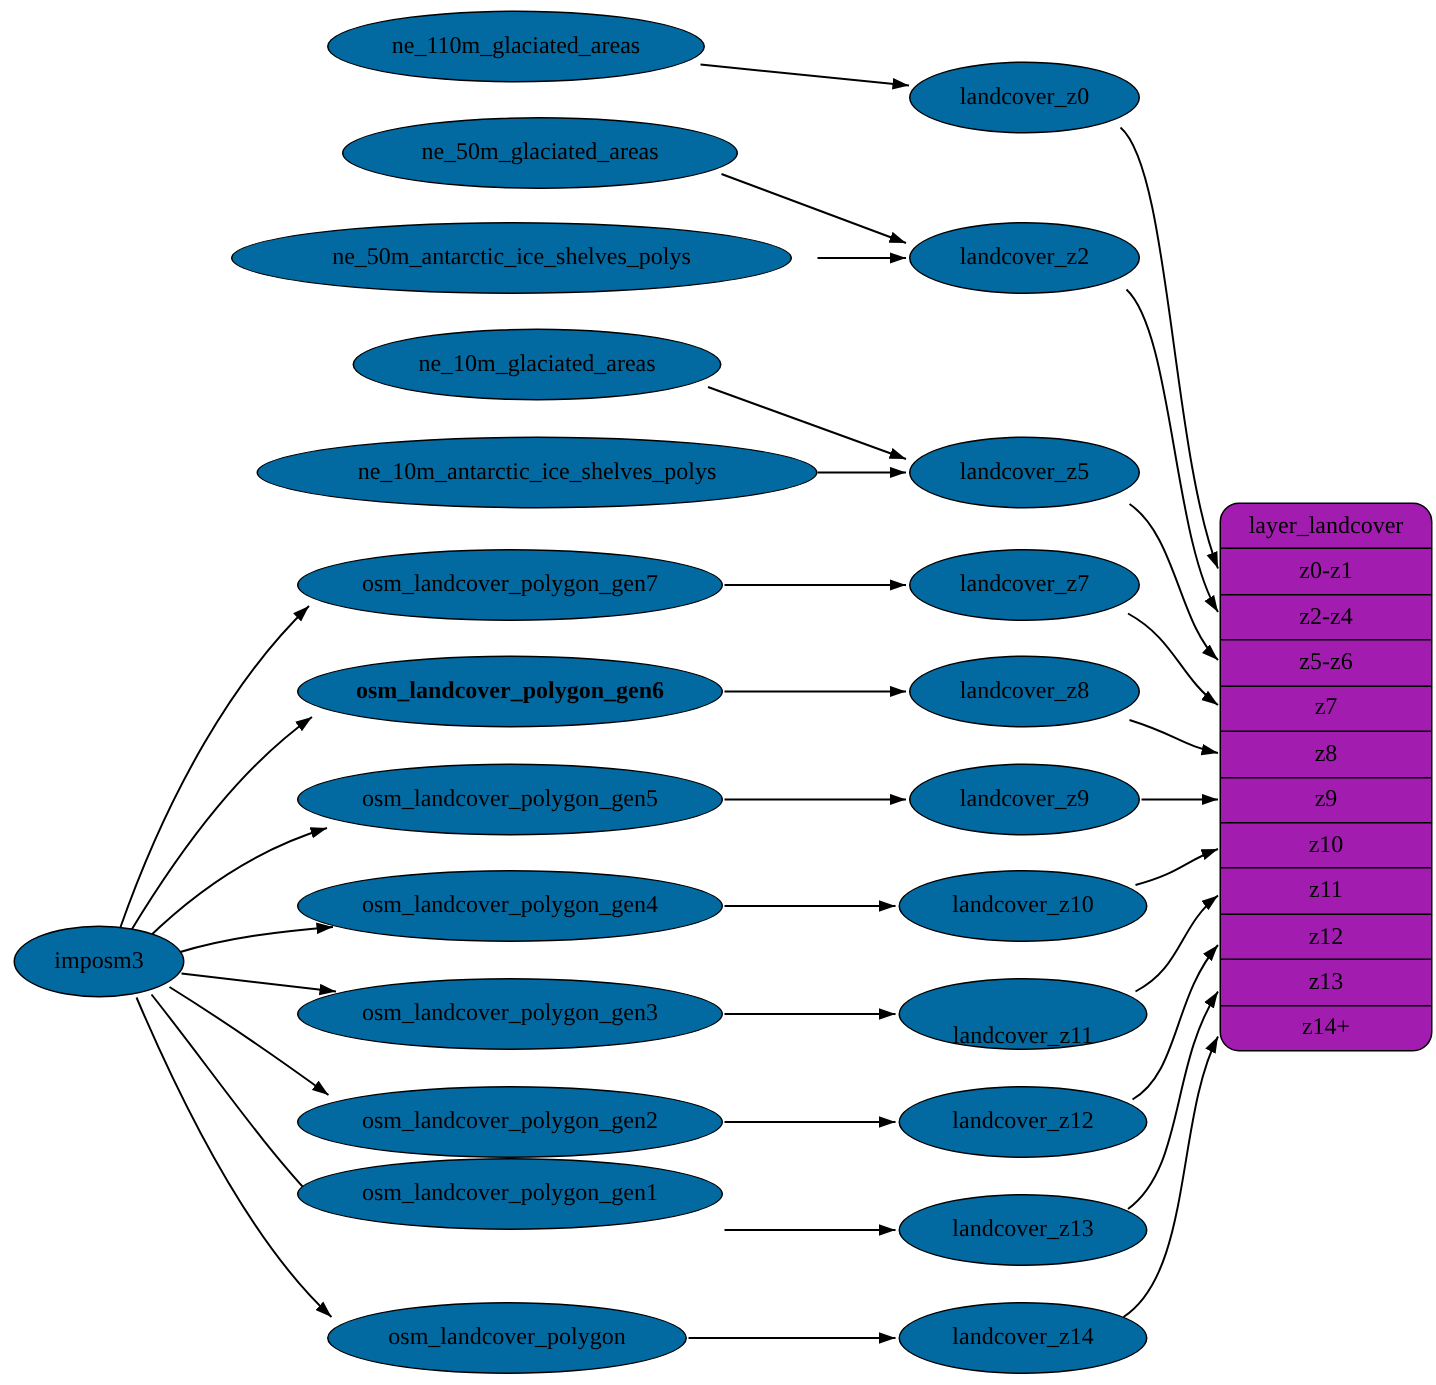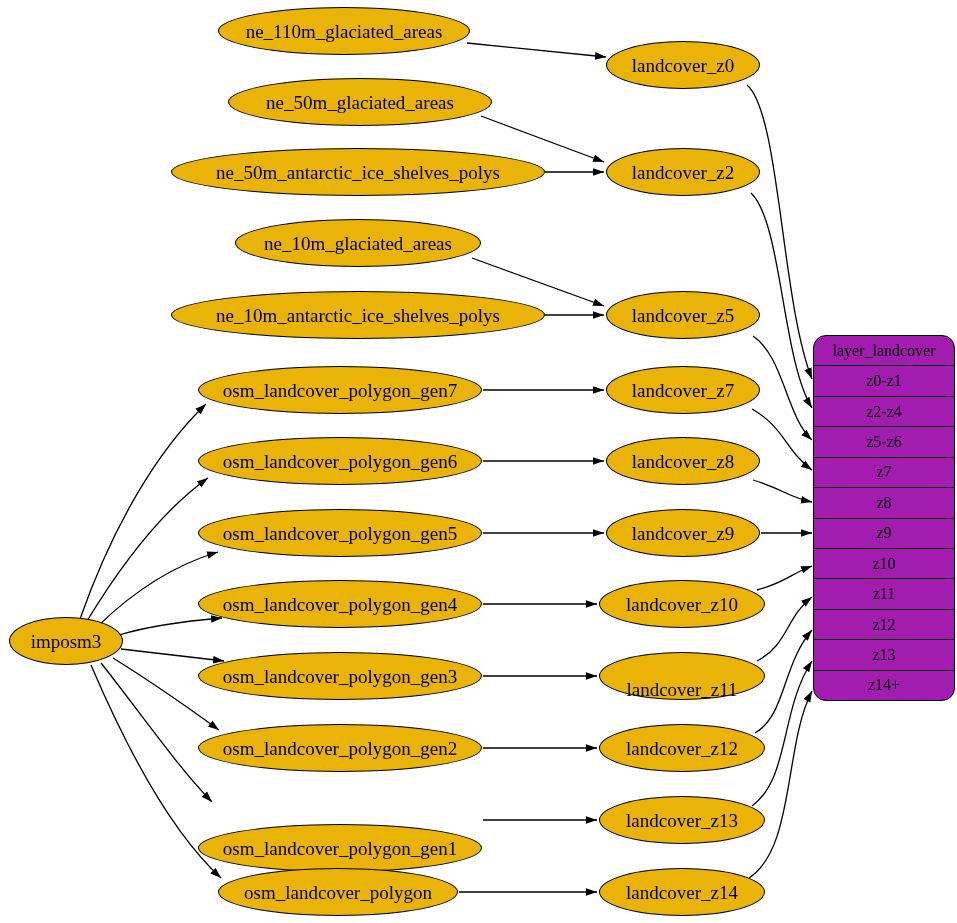--- a/index.html
+++ b/index.html
@@ -4,23 +4,23 @@
 <style>
   html,body { margin:0; padding:0; background:#ffffff; }
   #canvas {
     position:relative; width:957px; height:923px; background:#ffffff;
     font-family:"Liberation Serif", serif; color:#000;
   }
   #edge-layer { position:absolute; left:0; top:0; width:957px; height:923px; }
   .edge { fill:none; stroke:#000000; stroke-width:1.3px; }
   .node {
     position:absolute; box-sizing:border-box;
-    border:1.4px solid #000; border-radius:50%; background:#eab308;
+    border:1.4px solid #000; border-radius:50%; background:#0369a1;
     display:flex; align-items:center; justify-content:center;
-    font-size:19px; line-height:1; white-space:nowrap;
+    font-size:16px; line-height:1; white-space:nowrap;
   }
   .record {
     position:absolute; left:813px; top:335px; width:142px; height:366px;
     box-sizing:border-box; background:#a21caf;
     border:1.6px solid #000; border-radius:13px;
     display:flex; flex-direction:column; overflow:hidden;
     font-size:16px;
   }
   .record .cell {
     flex:1; display:flex; align-items:center; justify-content:center;
@@ -79,49 +79,49 @@
   <div class="node" style="left:9px;   top:617px; width:114px; height:48px;">
       <span>imposm3</span>
     </div>
 
   <div class="node" style="left:218px; top:7px;   width:252px; height:48px;">
       <span>ne_110m_glaciated_areas</span>
     </div>
   <div class="node" style="left:228px; top:78px;  width:264px; height:48px;">
       <span>ne_50m_glaciated_areas</span>
     </div>
-  <div class="node" style="left:171px; top:148px; width:374px; height:48px;">
+  <div class="node" style="left:154px; top:148px; width:374px; height:48px;">
       <span>ne_50m_antarctic_ice_shelves_polys</span>
     </div>
   <div class="node" style="left:235px; top:219px; width:246px; height:48px;">
       <span>ne_10m_glaciated_areas</span>
     </div>
   <div class="node" style="left:171px; top:291px; width:374px; height:48px;justify-content:center;">
       <span>ne_10m_antarctic_ice_shelves_polys</span>
     </div>
 
   <div class="node" style="left:198px; top:366px; width:284px; height:48px;">
       <span>osm_landcover_polygon_gen7</span>
     </div>
-  <div class="node" style="left:198px; top:437px; width:284px; height:48px;">
+  <div class="node" style="left:198px; top:437px; width:284px; height:48px;font-weight:bold;">
       <span>osm_landcover_polygon_gen6</span>
     </div>
   <div class="node" style="left:198px; top:509px; width:284px; height:48px;">
       <span>osm_landcover_polygon_gen5</span>
     </div>
   <div class="node" style="left:198px; top:580px; width:284px; height:48px;">
       <span>osm_landcover_polygon_gen4</span>
     </div>
   <div class="node" style="left:198px; top:652px; width:284px; height:48px;align-items:center;">
       <span>osm_landcover_polygon_gen3</span>
     </div>
   <div class="node" style="left:198px; top:724px; width:284px; height:48px;">
       <span>osm_landcover_polygon_gen2</span>
     </div>
-  <div class="node" style="left:198px; top:824px; width:284px; height:48px;align-items:center;">
+  <div class="node" style="left:198px; top:772px; width:284px; height:48px;align-items:center;">
       <span>osm_landcover_polygon_gen1</span>
     </div>
   <div class="node" style="left:218px; top:868px; width:240px; height:48px;">
       <span>osm_landcover_polygon</span>
     </div>
 
   <div class="node" style="left:606px; top:41px;  width:154px; height:48px;">
       <span>landcover_z0</span>
     </div>
   <div class="node" style="left:606px; top:148px; width:154px; height:48px;">

